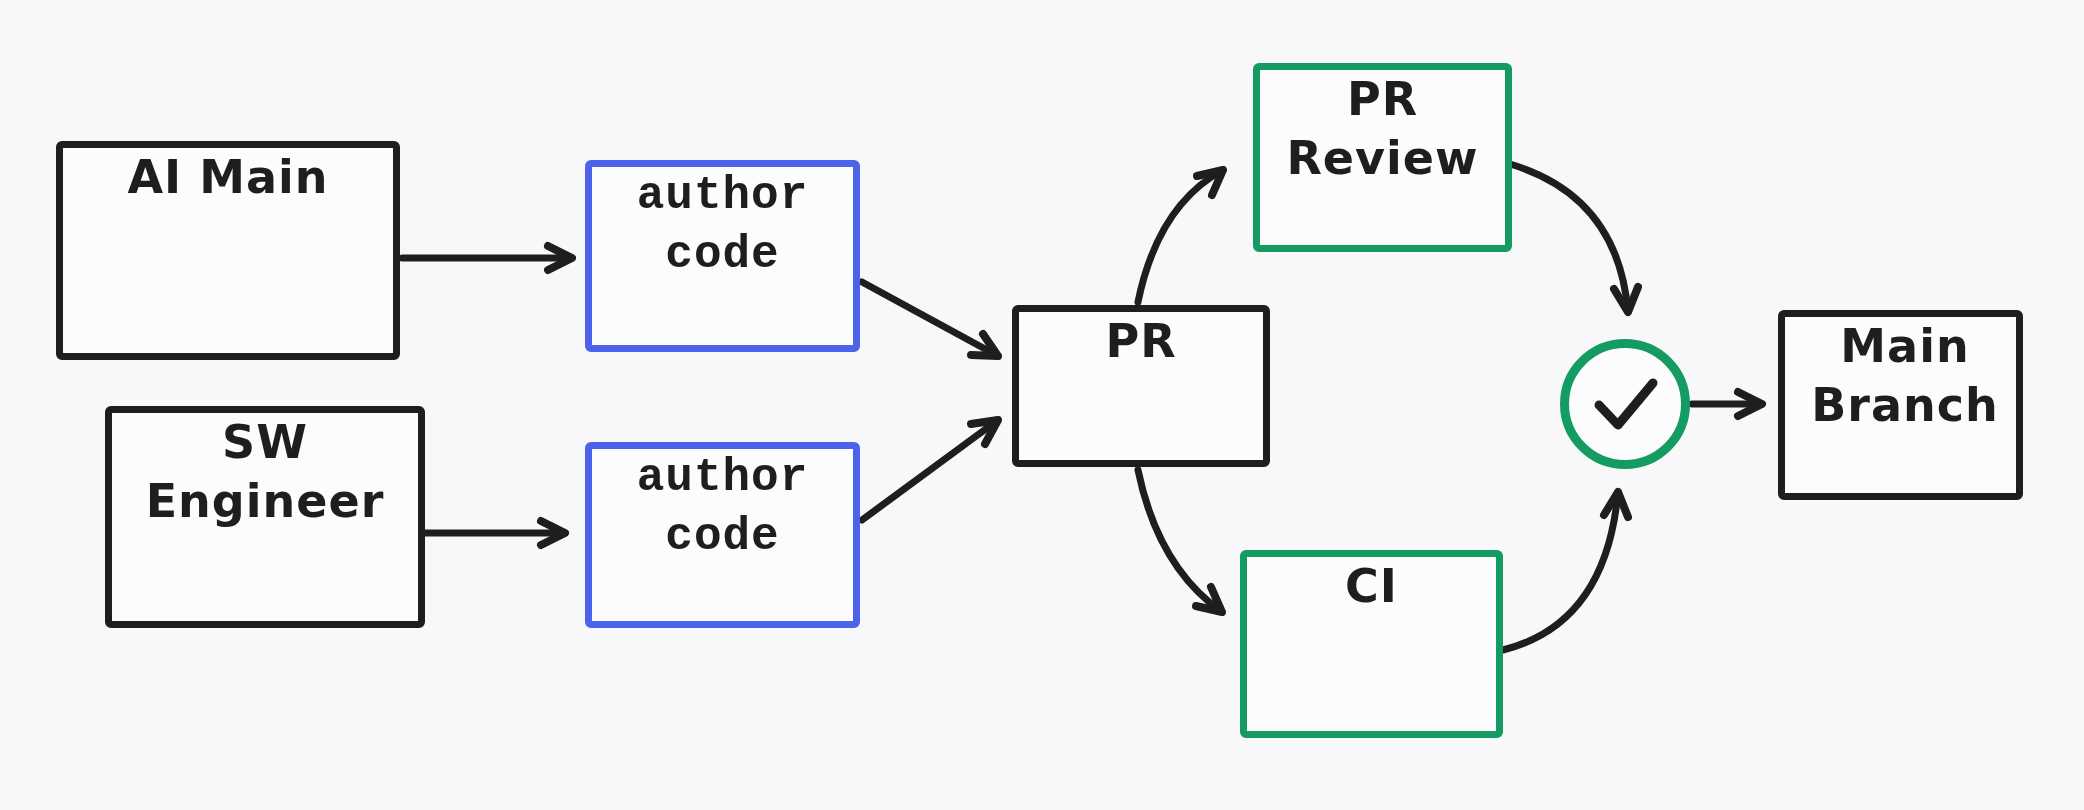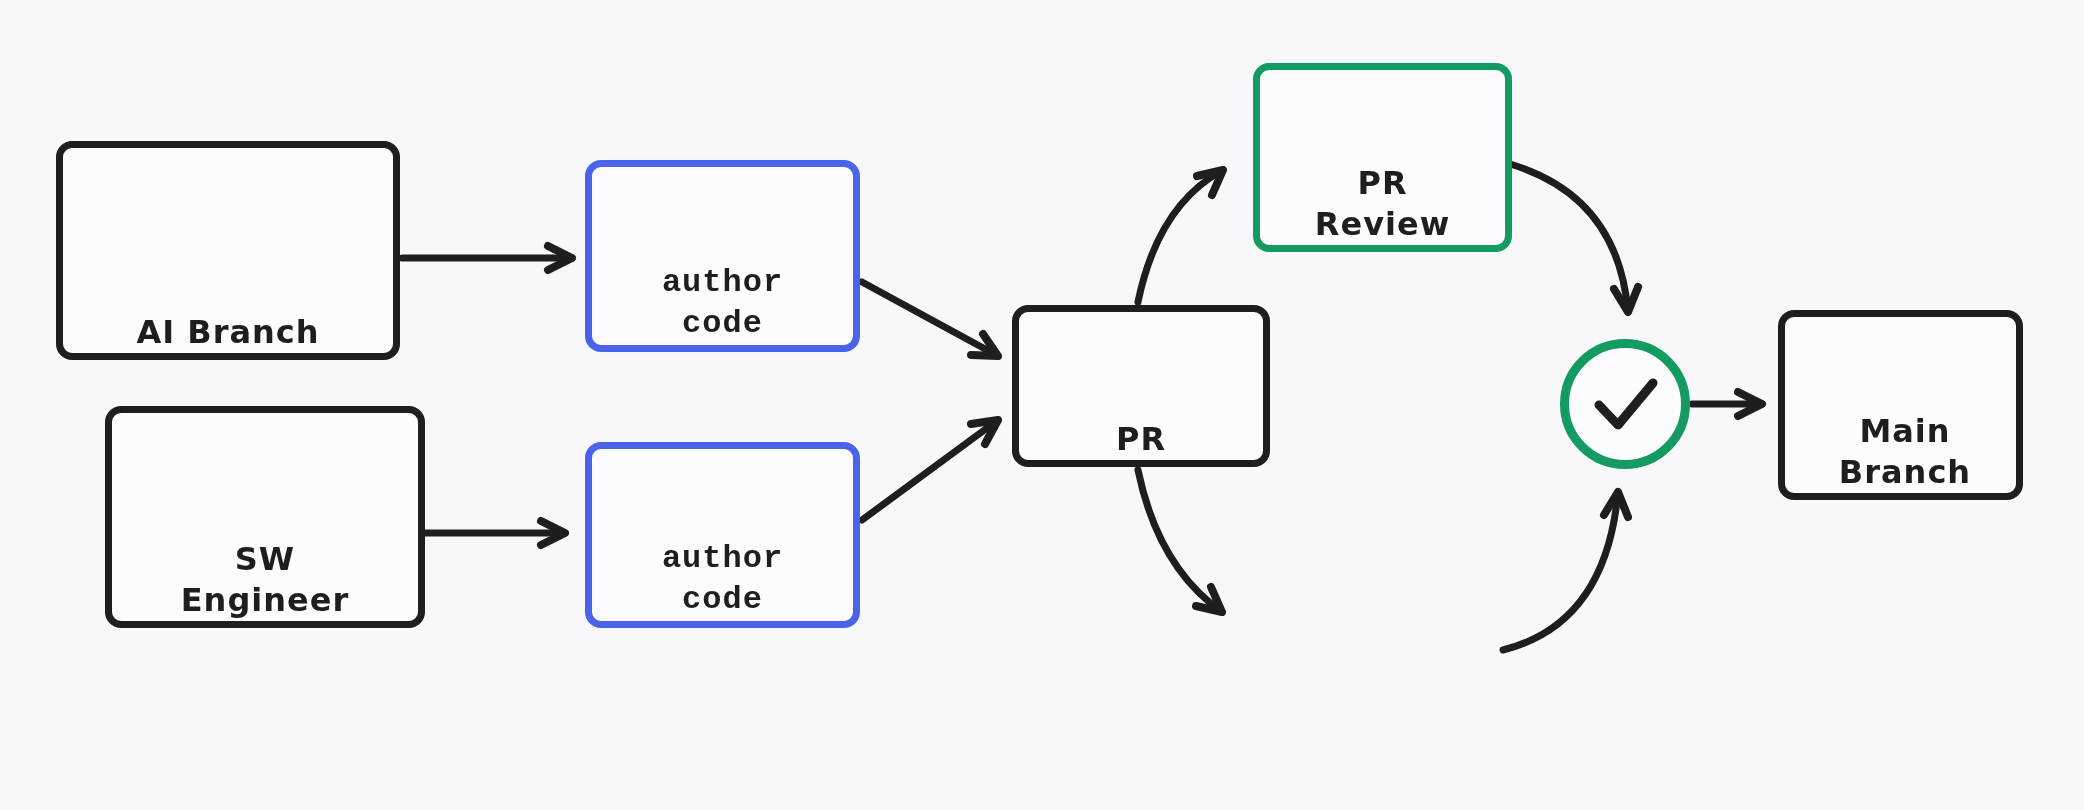--- a/index.html
+++ b/index.html
@@ -21,26 +21,26 @@
   .connectors{
     position:absolute;left:0;top:0;width:2084px;height:810px;
   }
   .connectors path{
     fill:none;stroke:var(--ink);stroke-width:7;
     stroke-linecap:round;stroke-linejoin:round;
   }
   .connectors path.head{stroke-width:8;}
   .node{
     position:absolute;
-    display:flex;align-items:flex-end;justify-content:center;
+    display:flex;align-items:flex-start;justify-content:center;
     background:var(--node-fill);
     border:7px solid var(--ink);
-    border-radius:16px;
+    border-radius:6px;
     color:var(--ink);
-    font-size:32px;font-weight:600;letter-spacing:1px;
+    font-size:46px;font-weight:600;letter-spacing:1px;
     line-height:1.28;text-align:center;white-space:pre-line;
   }
   .node.stroke-blue{border-color:var(--accent-blue);font-family:Liberation Mono, monospace;}
   .node.stroke-green{border-color:var(--accent-green);}
   .circle-node{
     position:absolute;
     width:130px;height:130px;border-radius:50%;
     background:var(--node-fill);
     border:9px solid var(--accent-green);
     display:flex;align-items:center;justify-content:center;
@@ -98,21 +98,21 @@
       <path class="head" d="M1604 515 L1618 492 L1628 517"></path>
     </g>
 
     <g>
       <path d="M1692 404 H1762"></path>
       <path class="head" d="M1738 392 L1762 404 L1738 416"></path>
     </g>
   </svg>
 
   <div class="node" style="left:56px;top:141px;width:344px;height:219px;">
-    <span>AI Branch</span>
+    <span>AI Main</span>
   </div>
 
   <div class="node" style="left:60px;top:406px;width:320px;height:222px;margin-left:45px;">
     <span>SW
 Engineer</span>
   </div>
 
   <div class="node stroke-blue" style="left:585px;top:160px;width:275px;height:192px;">
     <span>author
 code</span>
@@ -125,20 +125,23 @@
 
   <div class="node" style="left:1012px;top:305px;width:258px;height:162px;">
     <span>PR</span>
   </div>
 
   <div class="node stroke-green" style="left:1253px;top:63px;width:259px;height:189px;">
     <span>PR
 Review</span>
   </div>
 
+  <div class="node stroke-green" style="left:1240px;top:550px;width:263px;height:188px;">
+    <span>CI</span>
+  </div>
 
   <div class="circle-node" style="left:1560px;top:339px;">
     <svg viewBox="0 0 76 66" aria-hidden="true">
       <path d="M12 34 L31 54 L66 12"></path>
     </svg>
   </div>
 
   <div class="node" style="left:1778px;top:310px;width:245px;height:190px;padding-left:9px;">
     <span>Main
 Branch</span>

